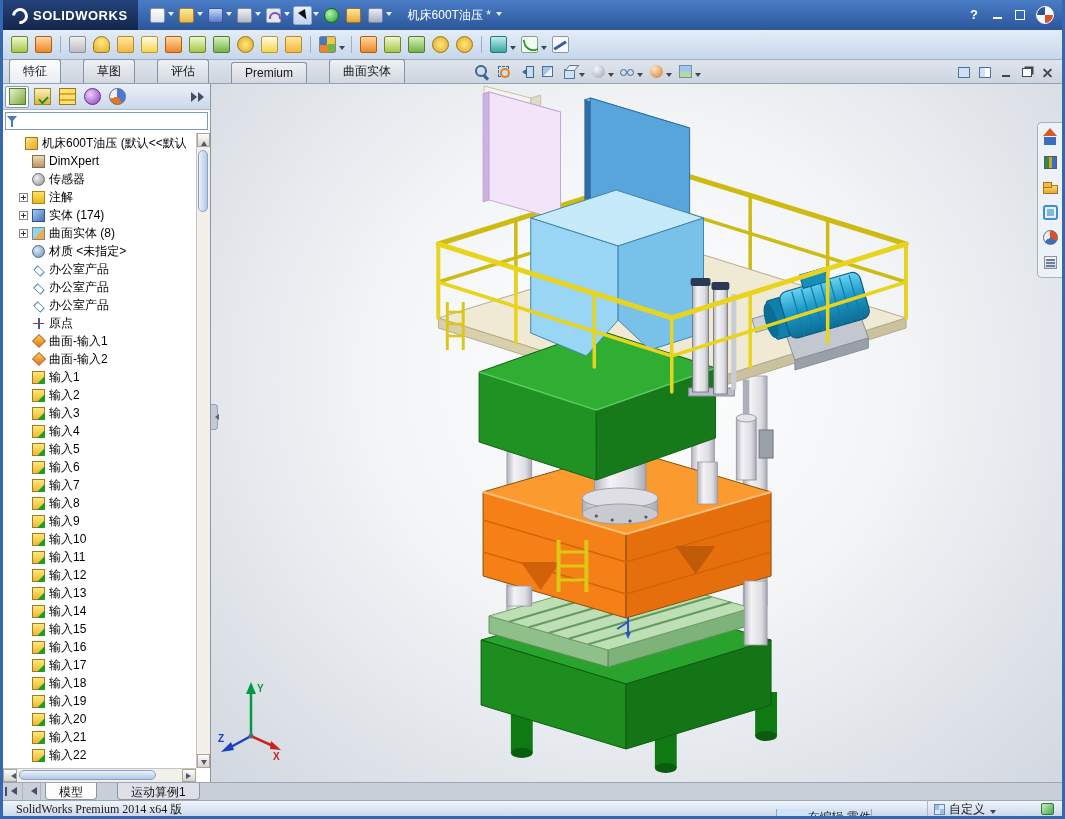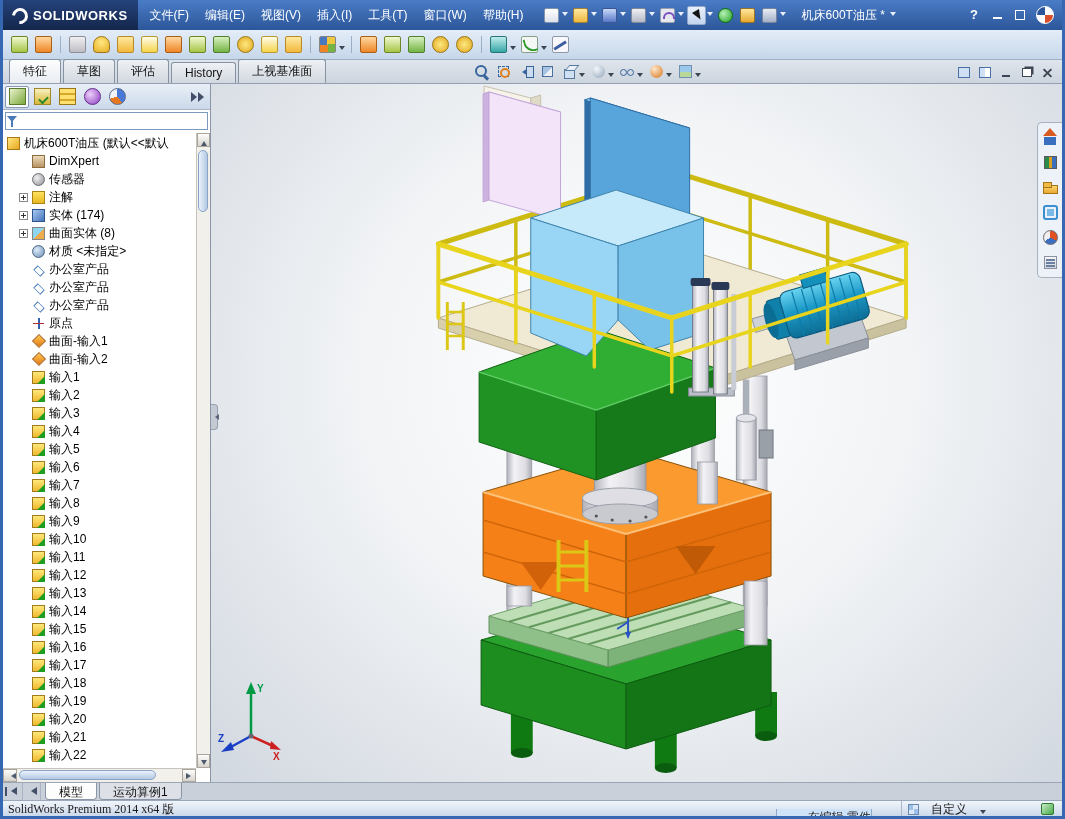--- a/index.html
+++ b/index.html
@@ -118,21 +118,21 @@
   .chev{position:absolute;right:5px;top:8px;width:14px;height:10px;}
   .chev::before{content:'';position:absolute;left:0;top:0;border:5px solid transparent;border-left:6px solid #44506a;}
   .chev::after{content:'';position:absolute;left:7px;top:0;border:5px solid transparent;border-left:6px solid #44506a;}
   .filter-row{margin:2px 2px;height:18px;border:1px solid #7a9ac0;background:#fff;display:flex;align-items:center;}
   .funnel{width:14px;height:14px;position:relative;flex:none;}
   .funnel::before{content:'';position:absolute;left:1px;top:2px;border:5px solid transparent;border-top:6px solid #4a7ab8;}
   .funnel::after{content:'';position:absolute;left:5px;top:7px;width:2px;height:6px;background:#4a7ab8;}
   .filter-input{flex:1;min-width:0;border:none;outline:none;height:14px;font-size:11px;font-family:inherit;}
   .tree{position:absolute;left:0;right:14px;top:49px;bottom:14px;overflow:hidden;padding-top:1px;}
   .ti{display:flex;align-items:center;height:18px;padding-left:16px;white-space:nowrap;color:#000;}
-  .ti.root{padding-left:3px;align-items:center;}
+  .ti.root{padding-left:21px;align-items:center;}
   .exp{width:9px;height:9px;border:1px solid #888;background:#fff;position:relative;flex:none;margin-right:3px;visibility:hidden;}
   .exp.plus,.exp.minus{visibility:visible;}
   .exp.plus::before,.exp.minus::before{content:'';position:absolute;left:1px;right:1px;top:50%;height:1px;margin-top:-0.5px;background:#333;}
   .exp.plus::after{content:'';position:absolute;top:1px;bottom:1px;left:50%;width:1px;margin-left:-0.5px;background:#333;}
   .tico{width:13px;height:13px;position:relative;flex:none;margin:0 4px 0 1px;}
   .tico.part{background:linear-gradient(135deg,#ffe680,#e8a820);border:1px solid #a87818;}
   .tico.history{background:linear-gradient(#ecdcbc,#b89464);border:1px solid #8c6c3c;}
   .tico.sensors{border-radius:50%;background:radial-gradient(circle at 35% 35%,#f2f2f2,#8c8c94);border:1px solid #6c6c74;}
   .tico.annotations{background:linear-gradient(#ffe060,#e8b820);border:1px solid #a88416;}
   .tico.solid-bodies{background:linear-gradient(135deg,#aac8f0,#4474bc);border:1px solid #2c548c;}
@@ -182,53 +182,43 @@
 
   
   .bottom-bar{position:absolute;left:0;top:782px;width:1059px;height:18px;background:#c9d0da;border-top:1px solid #9aa6b6;
               display:flex;align-items:stretch;}
   .bt-nav{width:20px;position:relative;border-right:1px solid #aab4c2;}
   .bt-nav::before{content:'';position:absolute;left:4px;top:4px;border:4px solid transparent;border-right:6px solid #44506a;}
   .bt-nav::after{content:'';position:absolute;left:2px;top:4px;width:2px;height:9px;background:#44506a;}
   .bt-nav2{width:18px;position:relative;border-right:1px solid #aab4c2;}
   .bt-nav2::before{content:'';position:absolute;left:4px;top:4px;border:4px solid transparent;border-right:6px solid #44506a;}
   .btabs{display:flex;margin-left:4px;}
-  .btab{padding:1px 13px 0;font-size:12px;border:1px solid #8a96a6;border-top:none;background:#dde1e7;border-radius:0 0 4px 4px;margin-right:2px;color:#111;}
+  .btab{padding:1px 13px 0;font-size:12px;border:1px solid #8a96a6;border-top:none;background:#dde1e7;border-radius:0 0 4px 4px;margin-right:20px;color:#111;}
   .btab.active{background:#fdfdfe;}
 
   
   .statusbar{position:absolute;left:0;top:800px;width:1059px;height:16px;line-height:16px;font-size:12px;color:#1a1a1a;
              background:linear-gradient(#f0f5fb,#ccd9ea);border-top:1px solid #9aa8ba;}
-  .sb-left{position:absolute;left:5px;top:0;font-family:"Liberation Serif","DejaVu Serif",serif;}
+  .sb-left{position:absolute;left:13px;top:0;font-family:"Liberation Serif","DejaVu Serif",serif;}
   .sb-mode{position:absolute;right:190px;top:8px;width:96px;text-align:right;background:#cfe3f8;border-left:1px solid #8fa8c8;border-right:1px solid #8fa8c8;}
-  .sb-custom{position:absolute;right:70px;top:0;display:flex;align-items:center;gap:12px;padding:0 6px;border-left:1px solid #aab8cc;}
+  .sb-custom{position:absolute;right:60px;top:0;display:flex;align-items:center;gap:4px;padding:0 6px;border-left:1px solid #aab8cc;}
   .sb-grid-icon{width:11px;height:11px;background:conic-gradient(#dce8f8 0 25%,#9cc0e8 25% 50%,#dce8f8 50% 75%,#9cc0e8 75%);border:1px solid #6888b0;}
   .ddk.dd{border-top-color:#3c4654;margin-top:9px;}
   .sb-tag{position:absolute;right:8px;top:2px;width:13px;height:12px;background:linear-gradient(135deg,#c8ecc8,#48a848);border:1px solid #2e7a2e;border-radius:2px;}
 </style>
 </head>
 <body>
 
 <div class="app">
 
   <div class="titlebar">
     <div class="brand">
       <span class="brand-glyph"></span>
       <span class="brand-text">SOLIDWORKS</span>
     </div>
-    <div class="menubar">
-
-    <span class="menu-item">文件(F)</span>
-        <span class="menu-item">编辑(E)</span>
-        <span class="menu-item">视图(V)</span>
-        <span class="menu-item">插入(I)</span>
-        <span class="menu-item">工具(T)</span>
-        <span class="menu-item">窗口(W)</span>
-        <span class="menu-item">帮助(H)</span>
-      </div>
     <div class="tb1">
 
     <span class="t1w">
           <span class="t1i i-new"></span>
           <span class="ddm ddw dd"></span>
         </span>
         <span class="t1w">
           <span class="t1i i-open"></span>
           <span class="ddm ddw dd"></span>
         </span>
@@ -347,27 +337,27 @@
       <span class="tbw">
         <span class="tbi c-spline"></span>
         <span class="ddm ddk dd"></span>
       </span>
       <span class="tbw">
         <span class="tbi c-pen"></span>
       </span>
     </div>
 
   <div class="cmdstrip">
-    <div style="display:flex;align-items:flex-end;">
+    <div style="display:flex;align-items:flex-end;gap:20px;">
 
     <div class="ctab active"><span>特征</span></div>
         <div class="ctab"><span>草图</span></div>
         <div class="ctab"><span>评估</span></div>
-        <div class="ctab"><span>History</span></div>
-        <div class="ctab"><span>上视基准面</span></div>
+        <div class="ctab"><span>Premium</span></div>
+        <div class="ctab"><span>曲面实体</span></div>
       </div>
     <div class="headsup">
 
     <span class="hu-wrap">
           <span class="hu hu-zoomfit"></span>
         </span>
         <span class="hu-wrap">
           <span class="hu hu-zoomarea"></span>
         </span>
         <span class="hu-wrap">

